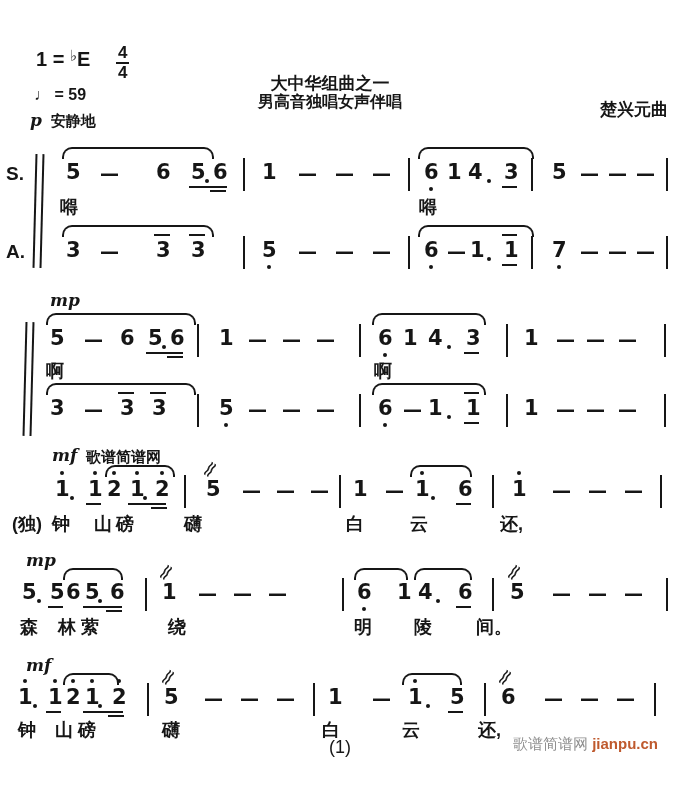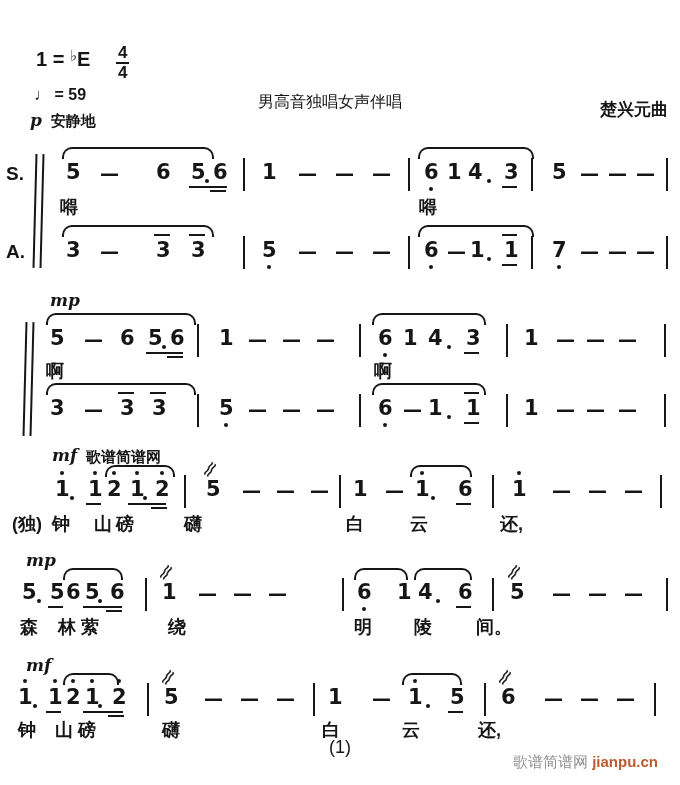--- a/index.html
+++ b/index.html
@@ -9,21 +9,21 @@
   .title{top:2px;left:0;right:0;text-align:center;font-size:33px;font-weight:700;letter-spacing:2px;white-space:nowrap;}
   .keyline{left:36px;top:48px;font-size:20px;font-weight:700;white-space:nowrap;}
   .flat{font-size:15px;position:relative;top:-5px;}
   .meter{left:116px;top:44px;text-align:center;font-weight:700;font-size:17px;line-height:1.05;}
   .meter .mt{border-bottom:2px solid #161616;padding:0 2px;}
   .tempo{left:34px;top:86px;font-size:16px;font-weight:700;}
   .pmark{left:30px;top:110px;}
   .dyn{font-family:"DejaVu Serif","Liberation Serif",serif;font-style:italic;font-weight:700;font-size:17px;}
   .expr{font-size:15px;font-weight:700;white-space:nowrap;}
   .sub1{left:155px;top:72px;width:350px;text-align:center;font-size:17px;font-weight:700;white-space:nowrap;}
-  .sub2{left:155px;top:92px;width:350px;text-align:center;font-size:16px;font-weight:400;white-space:nowrap;}
+  .sub2{left:155px;top:92px;width:350px;text-align:center;font-size:16px;font-weight:700;white-space:nowrap;}
   .credit1{right:12px;top:66px;text-align:right;font-size:17px;font-weight:700;white-space:nowrap;}
   .credit2{right:12px;top:98px;text-align:right;font-size:17px;font-weight:700;white-space:nowrap;}
   .score{position:absolute;left:0;top:0;width:680px;height:785px;}
   .system{position:absolute;left:0;width:680px;}
   .system > *{position:absolute;}
   .tk{font-family:"DejaVu Sans","Liberation Sans",sans-serif;font-weight:700;font-size:21px;line-height:1;}
   .dash{font-family:"DejaVu Sans",sans-serif;font-weight:700;font-size:19px;line-height:1;}
   .bar{width:2px;height:33px;background:#161616;}
   .rdot{width:4px;height:4px;border-radius:50%;background:#161616;}
   .slur{height:10px;border:2px solid #161616;border-bottom:none;
@@ -31,40 +31,41 @@
   .uline,.oline{height:2px;background:#161616;}
   .odot{position:absolute;width:4px;height:4px;border-radius:50%;background:#161616;left:50%;margin-left:-2px;}
   .hd{top:-8px;}
   .ld{top:25px;}
   .trill{font-size:15px;font-weight:700;transform:rotate(-58deg);letter-spacing:-1px;line-height:1;}
   .lyr{font-size:18px;font-weight:700;white-space:nowrap;line-height:1;}
   .mark{white-space:nowrap;line-height:1;}
   .label{font-size:19px;font-weight:700;}
   .brace{width:5px;border-left:2px solid #161616;border-right:2px solid #161616;transform:rotate(1.5deg);}
   .footer-page{left:0;right:0;top:737px;text-align:center;font-size:18px;}
-  .watermark{right:22px;top:753px;font-size:15px;white-space:nowrap;}
+  .watermark{right:22px;top:735px;font-size:15px;white-space:nowrap;}
   .wm-site{color:#8f8f8f;}
   .wm-link{color:#bf5a2e;font-weight:700;text-decoration:none;}
 </style>
 </head>
 <body>
 
 <div class="sheet">
 
   <div class="abs keyline"><span>1 = </span><span class="flat">♭</span><span>E</span></div>
 
   <div class="abs meter">
     <div class="mt">4</div>
     <div>4</div>
   </div>
 
   <div class="abs tempo">♩ = 59</div>
 
   <div class="abs pmark"><span class="dyn">p</span>&nbsp;&nbsp;<span class="expr">安静地</span></div>
 
+  <div class="abs sub1">大中华组曲之一</div>
   <div class="abs sub2">男高音独唱女声伴唱</div>
 
   <div class="abs credit2">楚兴元曲</div>
 
   <div class="score" id="score">
       <div class="system" style="top: 140px; height: 152px;">
         <div class="brace" style="left: 34px; top: 14px; height: 114px;"></div>
         <div class="mark label" style="left: 6px; top: 24px;">S.</div>
         <div class="mark label" style="left: 6px; top: 102px;">A.</div>
         <div class="slur" style="width: 148px; top: 7px; left: 62px;"></div>

